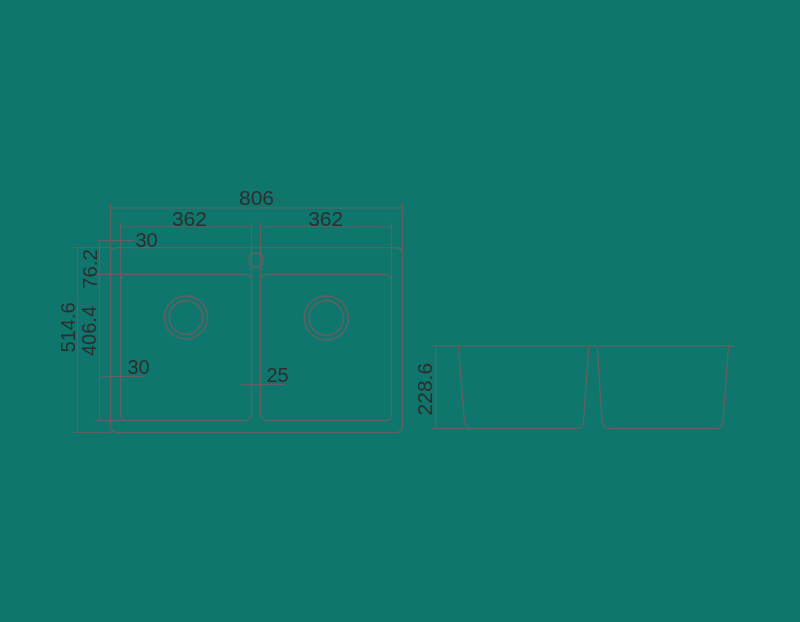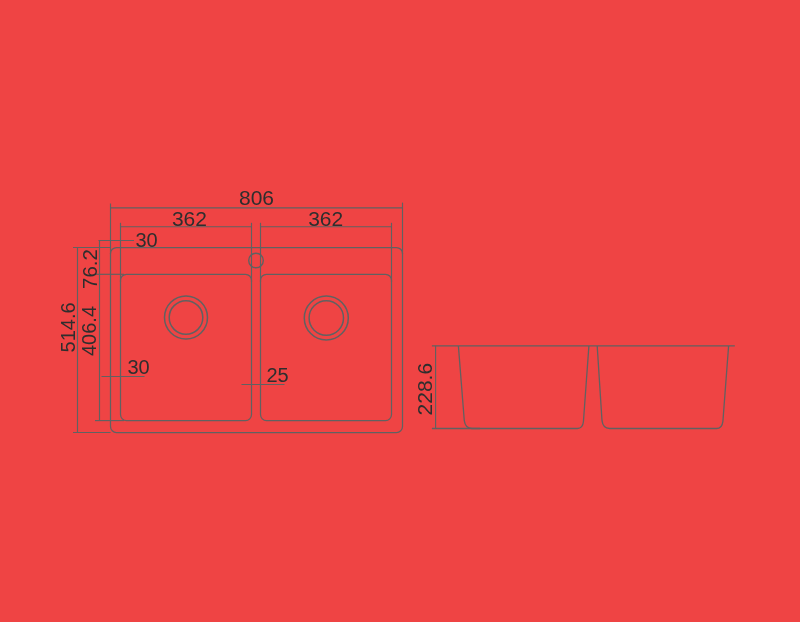--- a/index.html
+++ b/index.html
@@ -1,16 +1,16 @@
 <!DOCTYPE html>
 <html><head>
 <meta charset="utf-8">
 <style>
   html,body{margin:0;padding:0;background:#ffffff;}
-  .wrap{width:800px;height:622px;position:relative;background:#ef4444;overflow:hidden;filter:brightness(1);}
+  .wrap{width:800px;height:622px;position:relative;background:#0f766e;overflow:hidden;filter:brightness(1);}
   svg{position:absolute;left:0;top:0;}
   text{font-family:"Liberation Sans", sans-serif;fill:#2e2e2e;}
 </style>
 </head>
 <body>
 <div class="wrap">
 <svg width="800" height="622" viewBox="0 0 800 622">
   <g fill="none" stroke="#616161">
 
     <rect x="110.5" y="247.5" width="292" height="185" rx="6" stroke-width="1.25"></rect>

